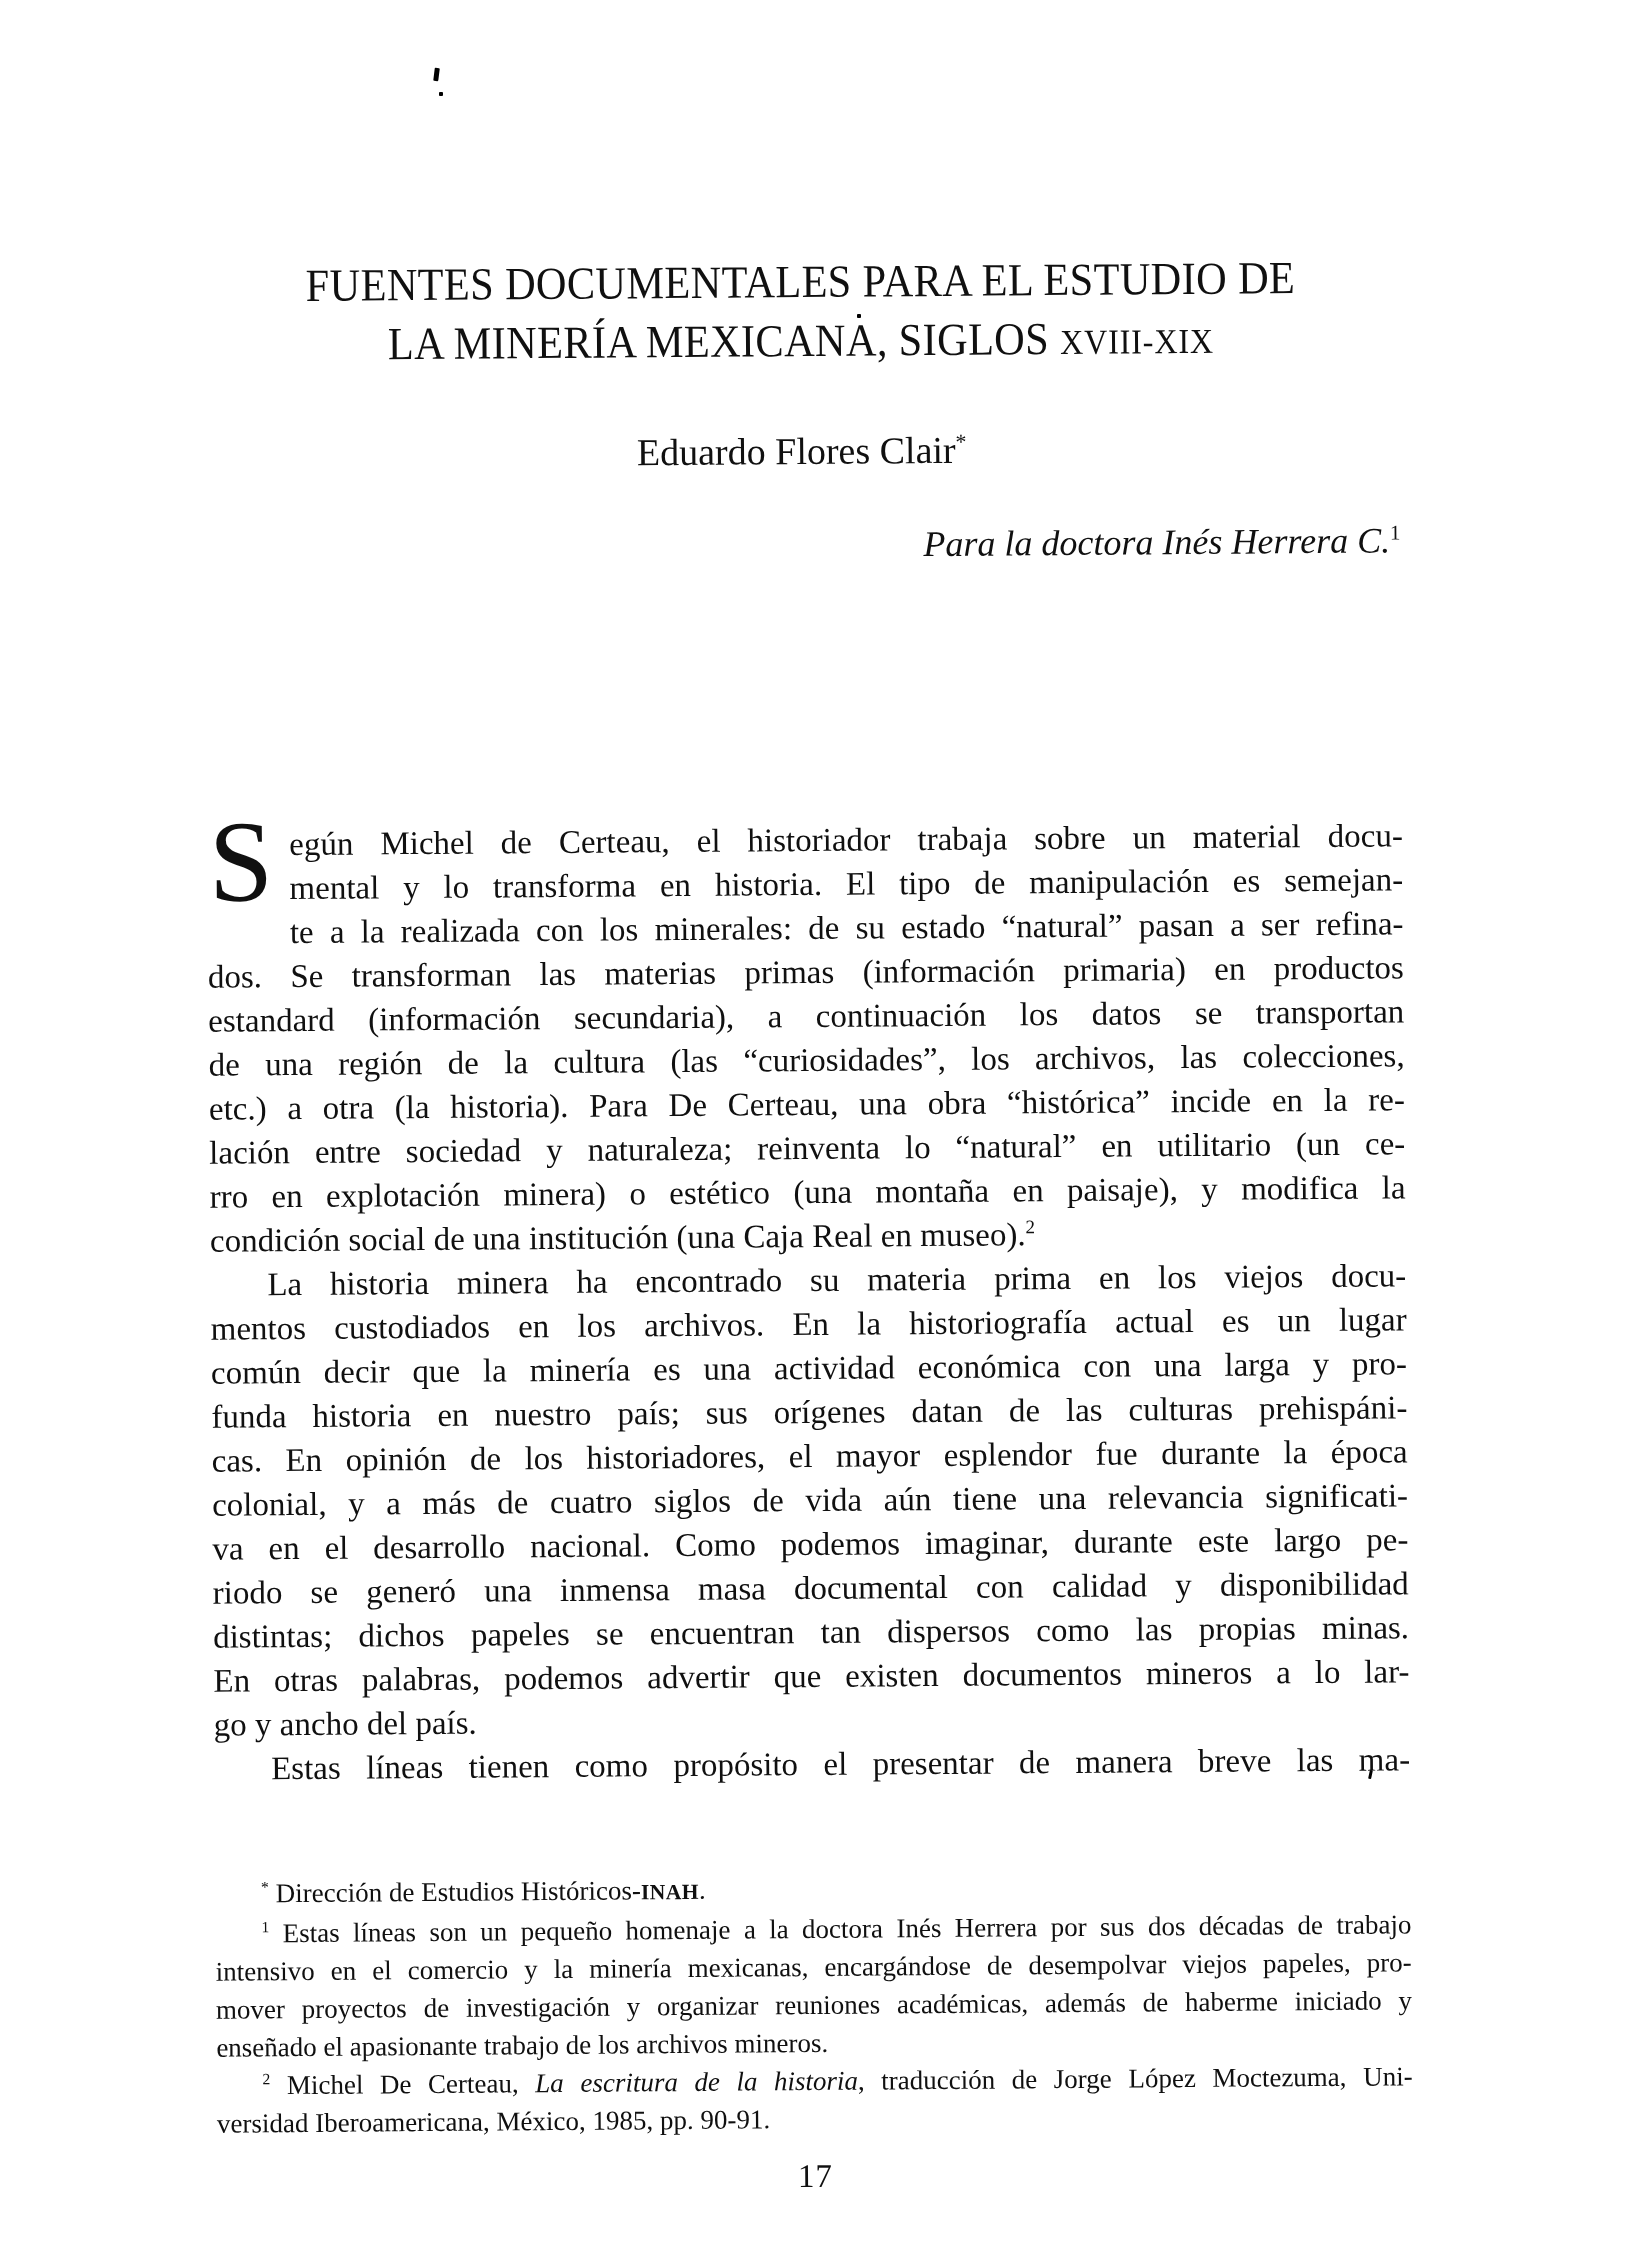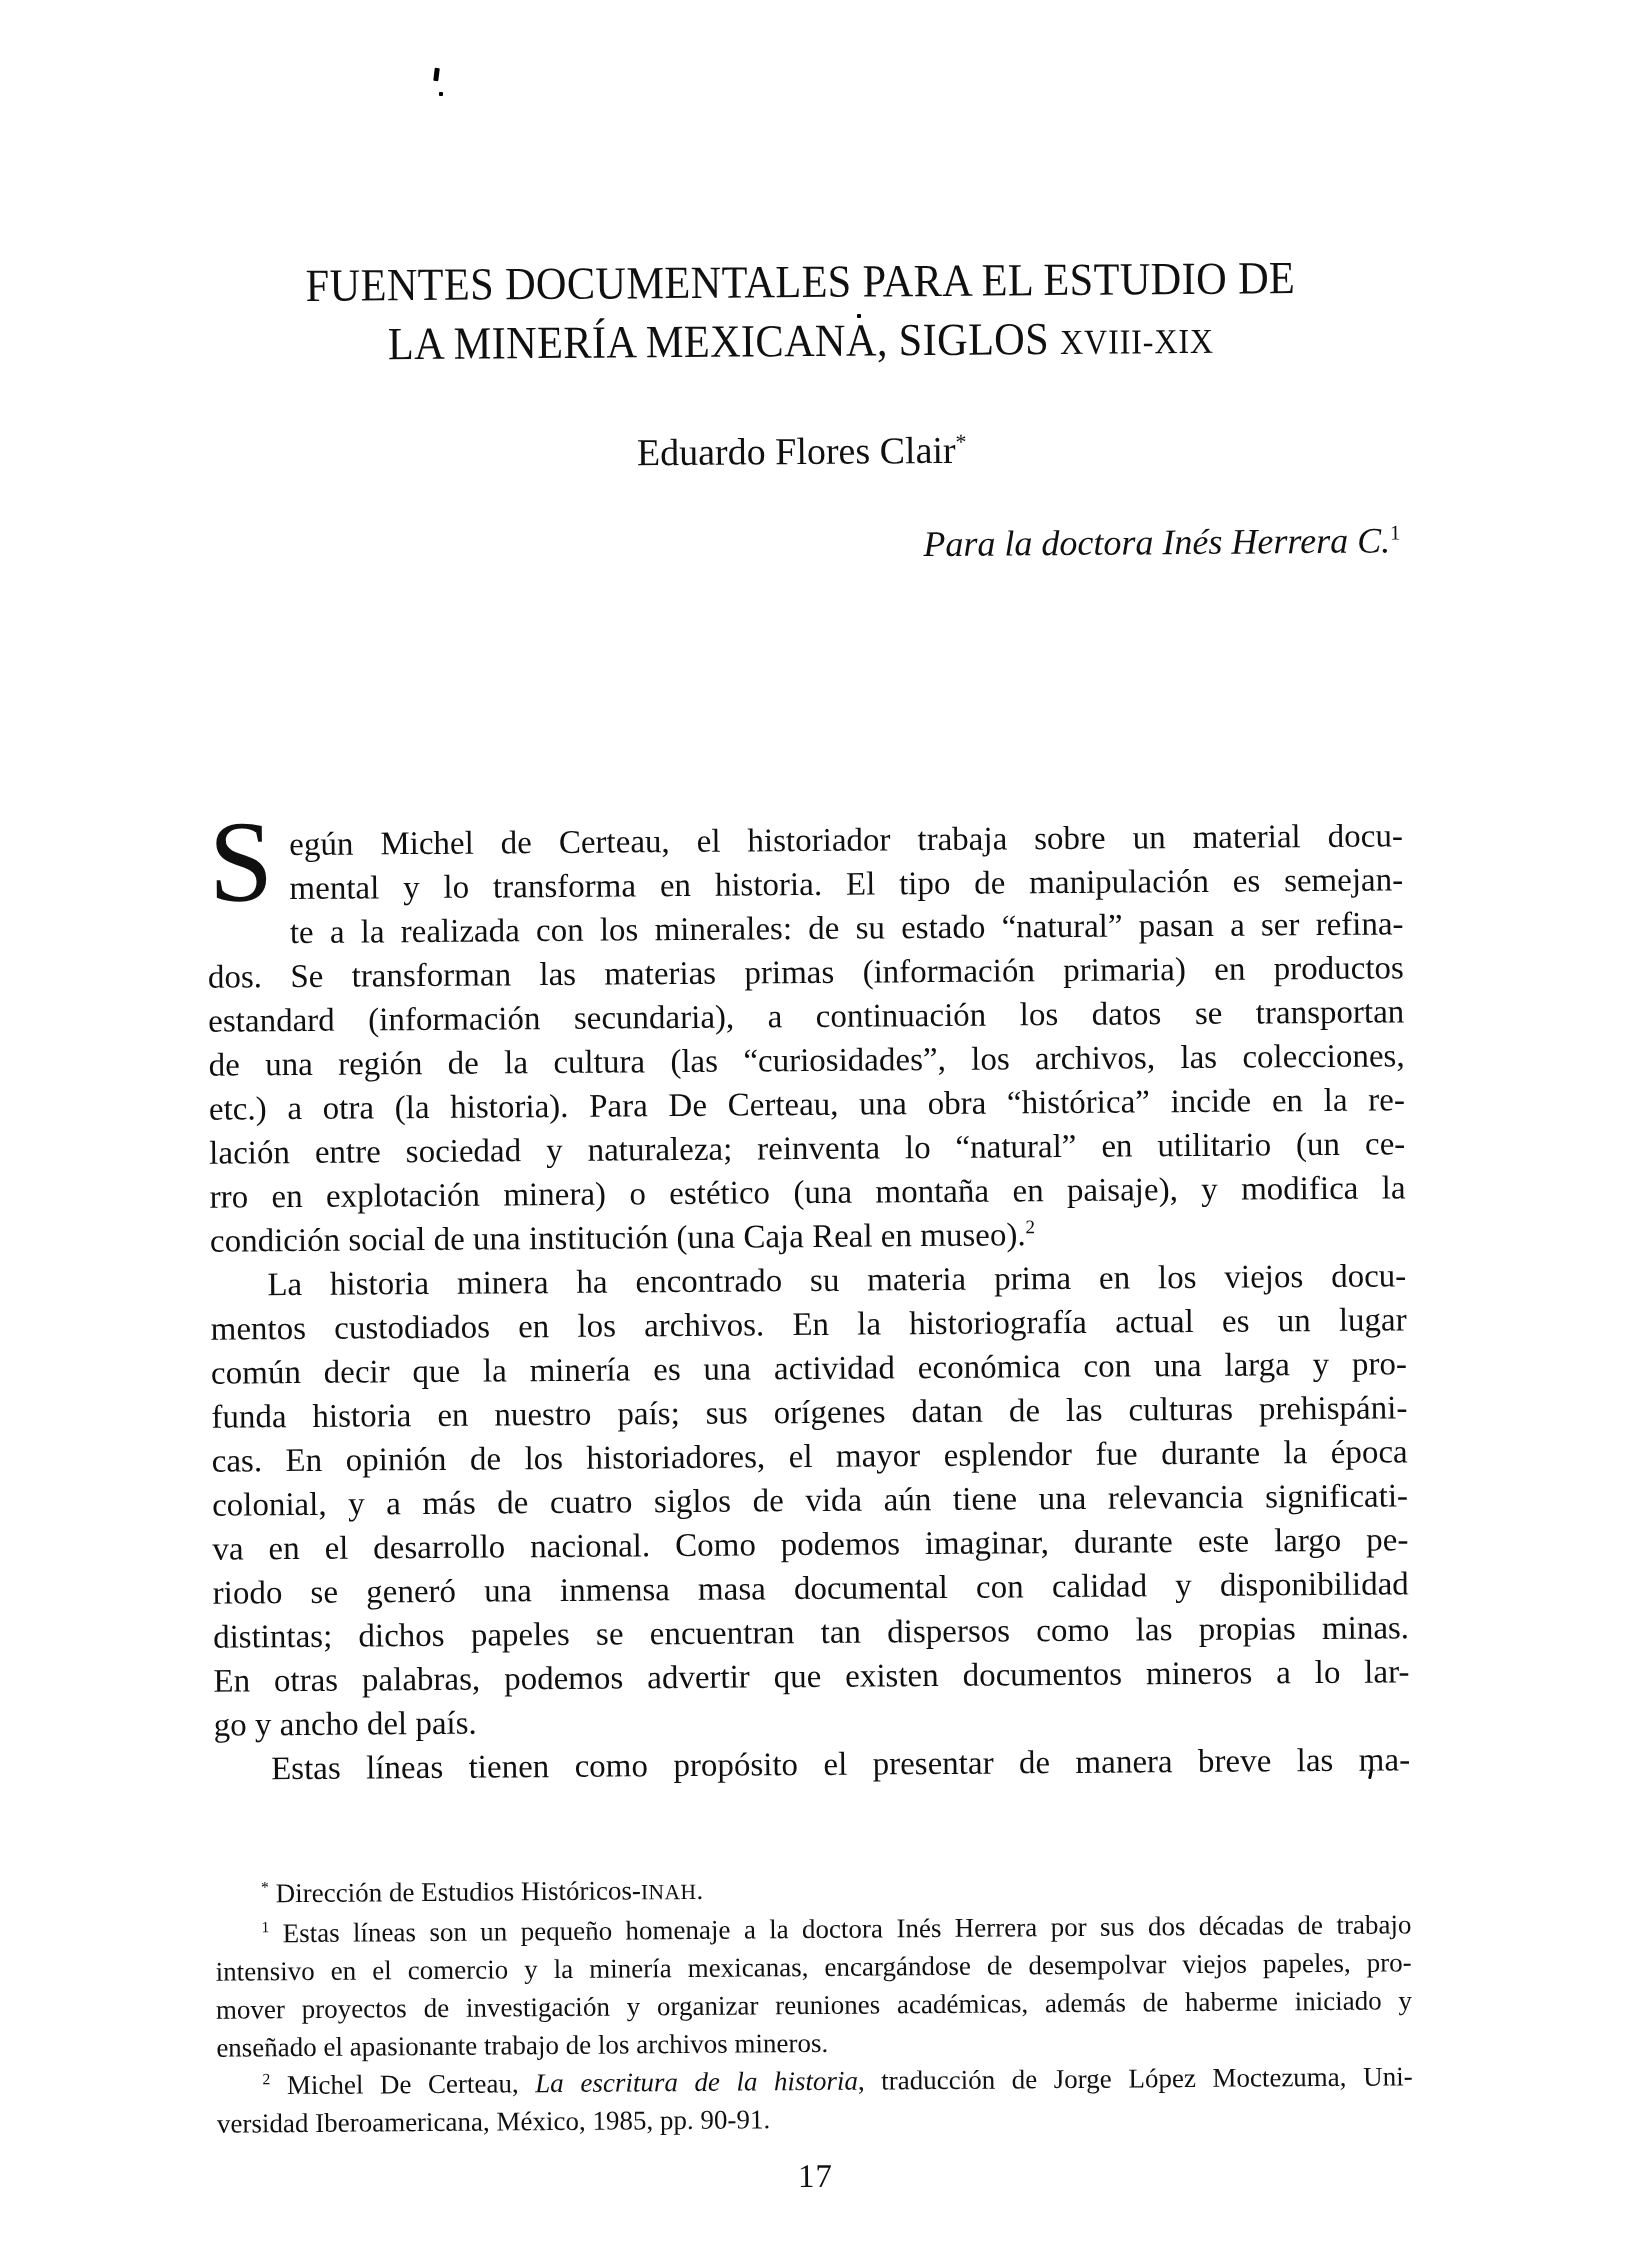--- a/index.html
+++ b/index.html
@@ -72,21 +72,21 @@
     height: 89px;
     margin: 0 16px 0 1.8px;
   }
 
   .footnotes {
     margin-top: 84px;
     font-size: 27px;
     line-height: 38px;
   }
   .footnotes .tline.indent { text-indent: 46px; }
-  .sc { font-size: 0.8em; letter-spacing: 0.4px; }
+  .sc { font-size: 0.8em; letter-spacing: 0.4px; font-weight: bold; }
   .i { font-style: italic; }
 
   .pagenum {
     margin-top: 19.6px;
     text-align: center;
     font-size: 33px;
     letter-spacing: 0.9px;
   }
 
   .speck { position: absolute; background: #000; border-radius: 0.9px; }

